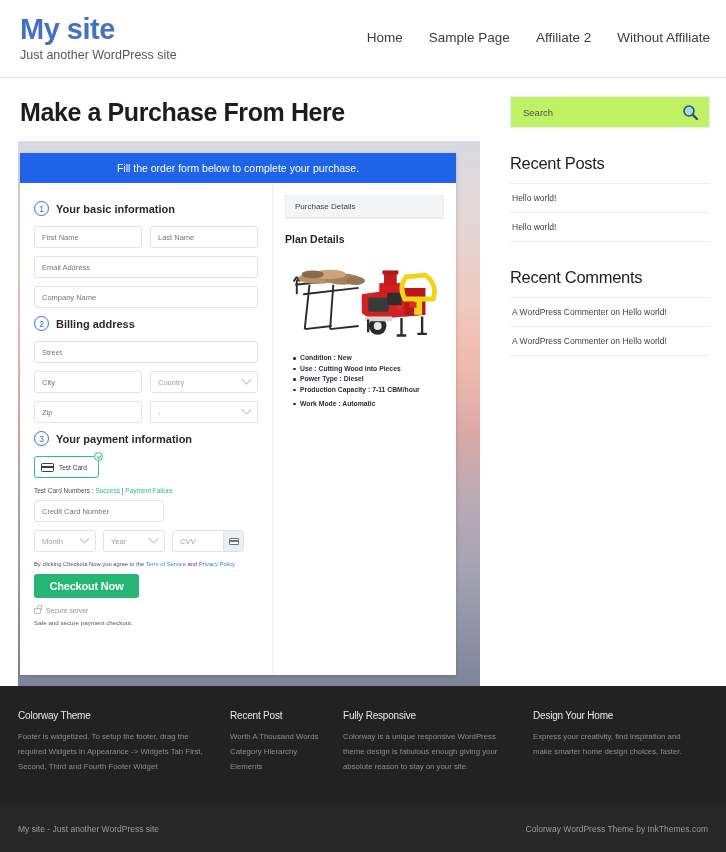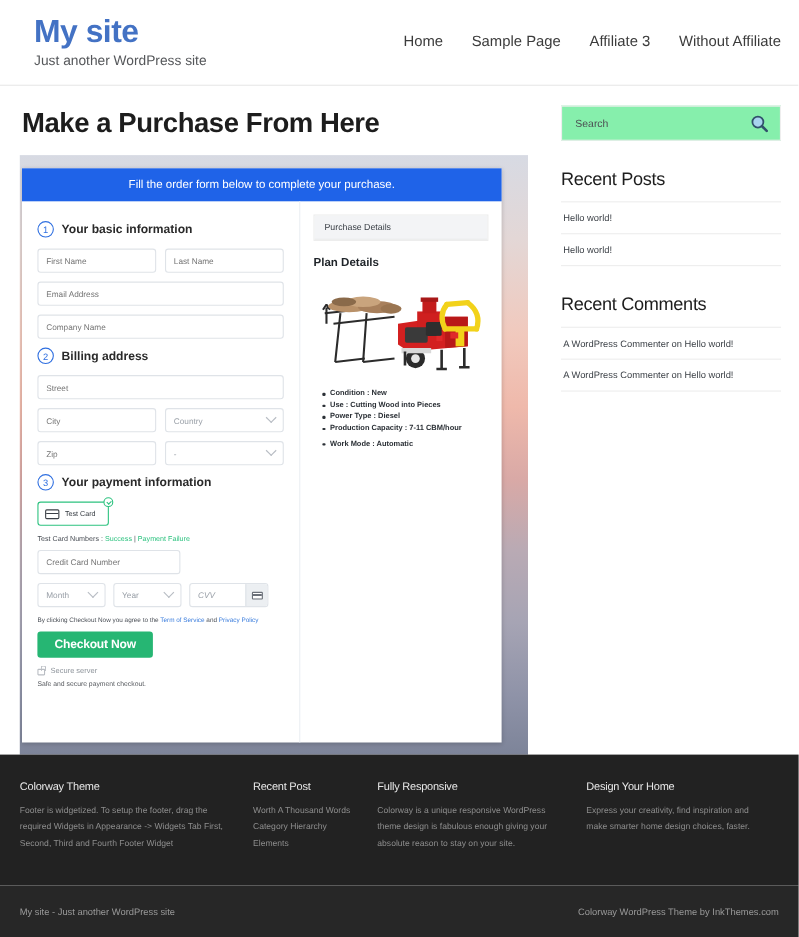--- a/index.html
+++ b/index.html
@@ -9,21 +9,21 @@
     font-family:"Liberation Sans", sans-serif;
     background:#ffffff;
     color:#2b2b2b;
     overflow:hidden;
   }
 
   
   .site-header {
     position:relative;
     height:78px;
-    padding:14px 20px 0 31px;
+    padding:14px 20px 0 20px;
     border-bottom:1px solid #e8e8e8;
     display:flex;
     align-items:flex-start;
   }
   .brand { width:300px; }
   .site-title {
     font-size:29px;
     font-weight:bold;
     color:#4372c4;
     letter-spacing:-0.5px;
@@ -311,21 +311,21 @@
     left:0; top:3px;
     width:2.5px; height:2.5px;
     border-radius:50%;
     background:#2b3036;
   }
   .spec-list li.gap { margin-top:7px; }
 
   
   .search-box {
     height:32px;
-    background:#86efac;
+    background:#bef264;
     border:1px solid #eeeeee;
     display:flex;
     align-items:center;
     padding:0 10px;
     margin-bottom:26px;
   }
   .search-input {
     flex:1;
     border:none; background:transparent; outline:none;
     font-size:9.5px; color:#4c4f53;
@@ -401,21 +401,21 @@
 <body>
 
 <div class="site-header">
   <div class="brand">
     <div class="site-title">My site</div>
     <div class="site-tagline">Just another WordPress site</div>
   </div>
   <nav class="main-nav">
     <a class="nav-link" href="#">Home</a>
     <a class="nav-link" href="#">Sample Page</a>
-    <a class="nav-link" href="#">Affiliate 3</a>
+    <a class="nav-link" href="#">Affiliate 2</a>
     <a class="nav-link" href="#">Without Affiliate</a>
   </nav>
 </div>
 
 <div class="page-wrap">
 
   <div class="content-col">
     <h1 class="page-title">Make a Purchase From Here</h1>
 
     <div class="checkout-shell">

